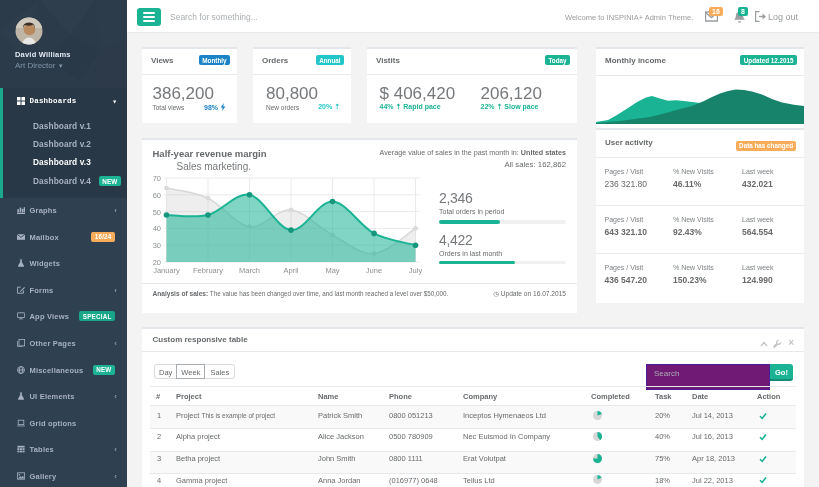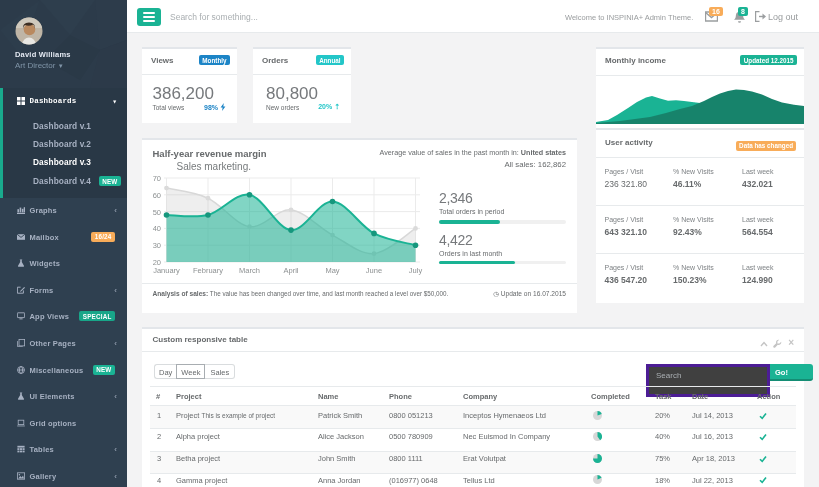--- a/index.html
+++ b/index.html
@@ -238,20 +238,29 @@
 
   <div class="panel" style="left:253px; top:47px; width:98px; height:76px;">
     <div class="abs ptitle" style="left:9px; top:7px;">Orders</div>
     <div class="abs badge" style="right:7px; top:6px; background:#23c6c8;">Annual</div>
     <div class="abs" style="left:0; top:24.5px; width:98px; border-top:1px solid #e7eaec;"></div>
     <div class="abs bignum" style="left:13px; top:35.8px;">80,800</div>
     <div class="abs small" style="left:13px; top:54.5px;">New orders</div>
     <div class="abs" style="right:11px; top:54px; font-size:7px; font-weight:bold; color:#23c6c8;">20% ⇡</div>
   </div>
 
+  <div class="panel" style="left:367px; top:47px; width:210px; height:76px;">
+    <div class="abs ptitle" style="left:9px; top:7px;">Vistits</div>
+    <div class="abs badge" style="right:7px; top:6px; background:#1ab394;">Today</div>
+    <div class="abs" style="left:0; top:24.5px; width:210px; border-top:1px solid #e7eaec;"></div>
+    <div class="abs bignum" style="left:12.5px; top:35.8px;">$ 406,420</div>
+    <div class="abs" style="left:12.5px; top:54px; font-size:7px; font-weight:bold; color:#1ab394;">44% ⇡ Rapid pace</div>
+    <div class="abs bignum" style="left:113.5px; top:35.8px;">206,120</div>
+    <div class="abs" style="left:113.5px; top:54px; font-size:7px; font-weight:bold; color:#1ab394;">22% ⇡ Slow pace</div>
+  </div>
 
   <div class="panel" style="left:596px; top:47px; width:208px; height:95px;">
     <div class="abs ptitle" style="left:9px; top:7px;">Monthly income</div>
     <div class="abs badge" style="right:7px; top:6px; background:#1ab394;">Updated 12.2015</div>
     <div class="abs" style="left:0; top:26px; width:208px; border-top:1px solid #e7eaec;"></div>
     <svg class="abs" style="left:0; top:26px;" width="208" height="49" viewBox="0 0 208 49">
       <path d="M0,47 L12,45 L21,40 L32,33 L41,27 L50,22.5 L56,21 L64,23.5 L72,25.8 L80,25.3 L88,26 L98,27.3 L108,28.5 L130,32 L160,36 L208,42 L208,49 L0,49 Z" fill="#1ab394"></path>
       <path d="M0,48 L24,46 L54,42 L70,38 L84,34 L96,31 L108,26 L116,22 L124,18.5 L132,16 L140,14.5 L148,15 L156,16.5 L166,19.5 L176,24 L186,27.5 L198,29.8 L208,31 L208,49 L0,49 Z" fill="#17836b"></path>
     </svg>
   </div>
@@ -354,24 +363,24 @@
         <path d="M6.2,0.8 a2.6,2.6 0 0 0 -3,3.4 L0.6,6.8 a1.1,1.1 0 0 0 1.6,1.6 L4.8,5.8 a2.6,2.6 0 0 0 3.4,-3 L6.4,4.6 L4.4,4.6 L4.4,2.6 Z" fill="#c4c4c4"></path>
       </svg>
     <div class="abs" style="right:10px; top:8px; font-size:10px; color:#c4c4c4; font-weight:bold;">×</div>
     <div class="abs" style="left:0; top:21.5px; width:662px; border-top:1px solid #e7eaec;"></div>
 
     <div class="abs" style="left:12px; top:35px; height:15px; display:flex;">
       <div style="border:1px solid #d9dcde; border-right:none; border-radius:3px 0 0 3px; padding:3px 4px; font-size:7.5px; color:#676a6c; background:#fff;">Day</div>
       <div style="border:1px solid #a8adb1; padding:3px 4px; font-size:7.5px; color:#676a6c; background:#fff;">Week</div>
       <div style="border:1px solid #d9dcde; border-left:none; border-radius:0 3px 3px 0; padding:3px 5px; font-size:7.5px; color:#676a6c; background:#fff;">Sales</div>
     </div>
-    <div class="abs" style="left:504px; top:35px; width:124px; height:33px; border:3px solid #4c1d95; background:#404040;">
+    <div class="abs" style="left:504px; top:35px; width:124px; height:26px; border:1px solid #4c1d95; background:#701a75;">
         <span style="position:absolute; left:7px; top:3.5px; font-size:8px; color:#aaafb3;">Search</span>
       </div>
-    <div class="abs" style="left:628px; top:35px; width:43px; height:16.5px; background:#1ab394; border-radius:0 3px 3px 0; border-bottom:2px solid #148d74;">
+    <div class="abs" style="left:628px; top:35px; width:23px; height:16.5px; background:#1ab394; border-radius:0 3px 3px 0; border-bottom:2px solid #148d74;">
         <span style="position:absolute; left:5px; top:4px; font-size:7.5px; font-weight:bold; color:#fff;">Go!</span>
       </div>
 
     <div class="abs" style="left:8px; top:56.5px; width:646px; border-top:1px solid #e7eaec;"></div>
     <div class="abs thead" style="left:0; top:62.5px;">
       <span class="abs th" style="left:14px;">#</span>
       <span class="abs th" style="left:34px;">Project</span>
       <span class="abs th" style="left:176px;">Name</span>
       <span class="abs th" style="left:247px;">Phone</span>
       <span class="abs th" style="left:321px;">Company</span>

